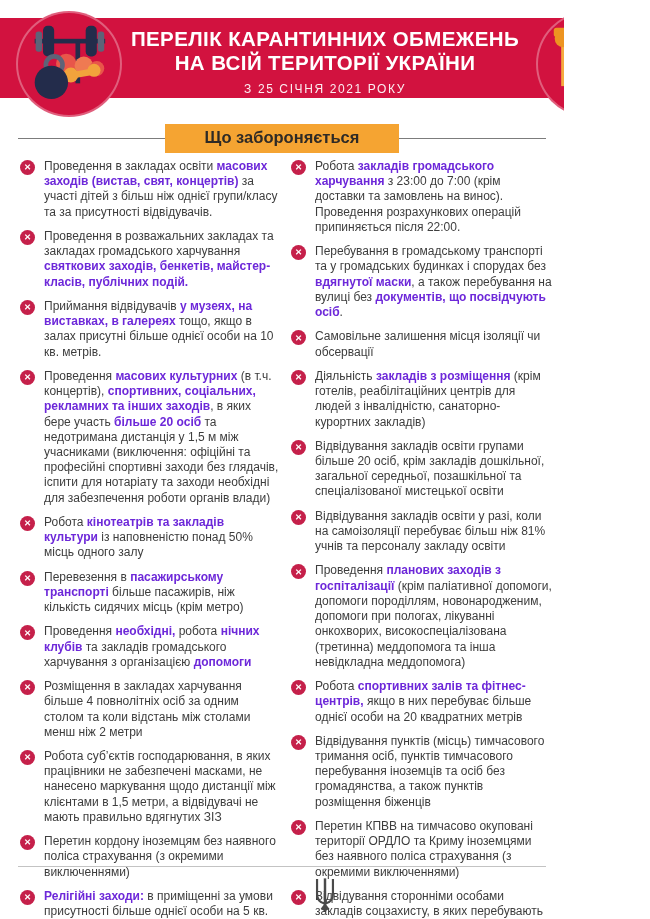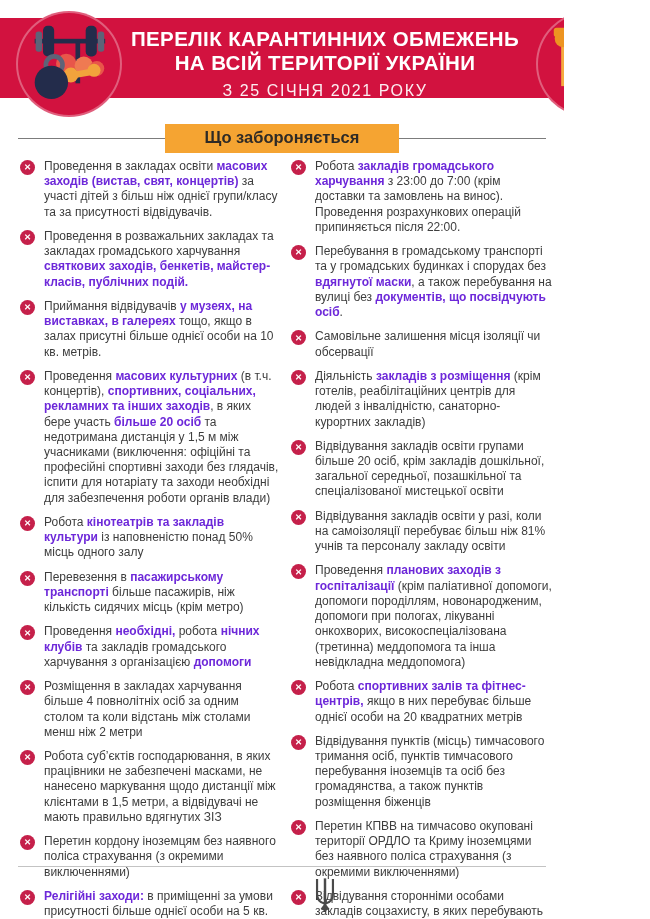--- a/index.html
+++ b/index.html
@@ -7,21 +7,21 @@
   .page{position:relative;width:564px;height:919px;background:#ffffff;overflow:hidden;}
 
   
   .banner{position:absolute;top:18px;left:0;width:650px;height:80px;background:#D2123F;}
   .badge{position:absolute;border-radius:50%;background:#D2123F;border:2px solid rgba(255,255,255,.32);
          box-sizing:border-box;overflow:hidden;display:flex;align-items:center;justify-content:center;}
   .badge-left{left:16px;top:11px;width:106px;height:106px;}
   .badge-right{left:536px;top:11px;width:106px;height:106px;}
   .title-block{position:absolute;top:27px;left:130px;width:390px;text-align:center;color:#ffffff;}
   .title-line{display:block;font-size:20.5px;font-weight:bold;line-height:1.18;letter-spacing:.4px;}
-  .date-line{margin-top:7px;font-size:16px;font-weight:500;letter-spacing:1.6px;color:rgba(255,255,255,.93);}
+  .date-line{margin-top:7px;font-size:12px;font-weight:500;letter-spacing:1.6px;color:rgba(255,255,255,.93);}
 
   
   .section-row{position:absolute;top:124px;left:18px;right:18px;display:flex;align-items:center;}
   .rule{flex:1;height:1px;background:#7c7c7c;}
   .section-label{background:#F5A432;color:#2E2A26;font-weight:bold;font-size:16.5px;
                  padding:4px 40px 6px;white-space:nowrap;}
 
   
   .content{position:absolute;top:159px;left:20px;right:12px;display:flex;gap:10px;}
   .col{flex:1;min-width:0;}

